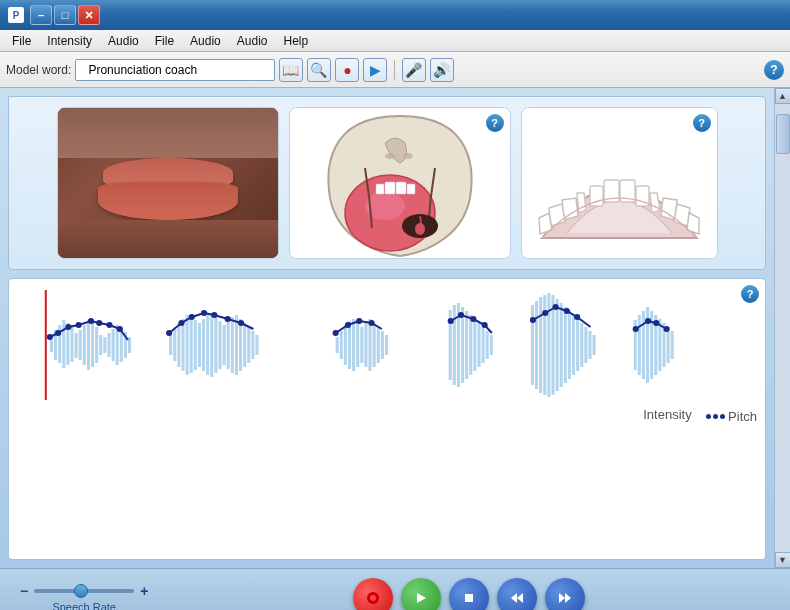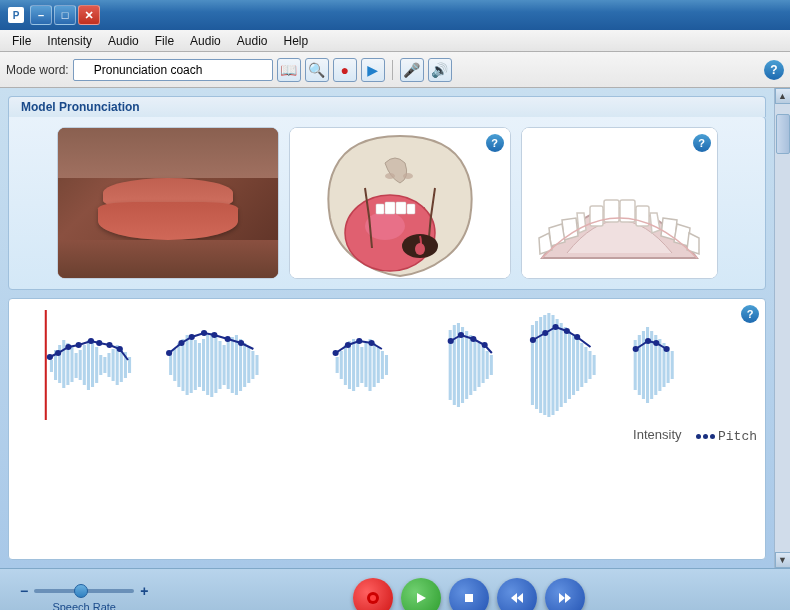--- a/index.html
+++ b/index.html
@@ -87,21 +87,21 @@
     }
     .toolbar-label {
       font-size: 12px;
       color: #333;
       white-space: nowrap;
     }
     .toolbar-input {
       height: 22px;
       border: 1px solid #7a9bbf;
       border-radius: 2px;
-      padding: 2px 20px;
+      padding: 2px 12px;
       font-size: 12px;
       width: 200px;
       background: white;
       outline: none;
     }
     .toolbar-btn {
       width: 24px;
       height: 24px;
       border: 1px solid #7a9bbf;
       background: linear-gradient(to bottom, #f0f5fa, #d8e8f5);
@@ -358,21 +358,20 @@
     .waveform-legend {
       text-align: right;
       font-size: 13px;
       color: #555;
       padding-top: 2px;
     }
     .legend-pitch {
       display: inline-flex;
       align-items: center;
       gap: 3px;
-      font-family: Liberation Mono, monospace;
     }
     .pitch-dots {
       display: flex;
       gap: 2px;
     }
     .pitch-dot {
       width: 5px;
       height: 5px;
       border-radius: 50%;
       background: #1a3080;
@@ -488,37 +487,36 @@
   <div class="menu-item">File</div>
   <div class="menu-item">Intensity</div>
   <div class="menu-item">Audio</div>
   <div class="menu-item">File</div>
   <div class="menu-item">Audio</div>
   <div class="menu-item">Audio</div>
   <div class="menu-item">Help</div>
 </div>
 
 <div class="toolbar">
-  <span class="toolbar-label">Mode word:</span>
+  <span class="toolbar-label">Model word:</span>
   <input class="toolbar-input" type="text" value="Pronunciation coach" style="">
   <div class="toolbar-btn">📖</div>
   <div class="toolbar-btn">🔍</div>
   <div class="toolbar-btn" style="color:#cc2020;">●</div>
   <div class="toolbar-btn" style="color:#2080cc;">▶</div>
   <div class="toolbar-sep"></div>
   <div class="toolbar-btn">🎤</div>
   <div class="toolbar-btn">🔊</div>
   <div class="toolbar-spacer"></div>
   <button class="help-btn">?</button>
 </div>
 
 <div class="main-area">
   <div class="content-panel">
 
-    <div class="tab-header">Model Pronunciation</div>
 
     <div class="images-panel">
 
       <div class="image-container">
         <div class="lips-img">
           <div class="lips-bg"></div>
           <div class="lips-skin-top"></div>
           <div class="lips-upper"></div>
           <div class="lips-gap"></div>
           <div class="lips-lower"></div>

